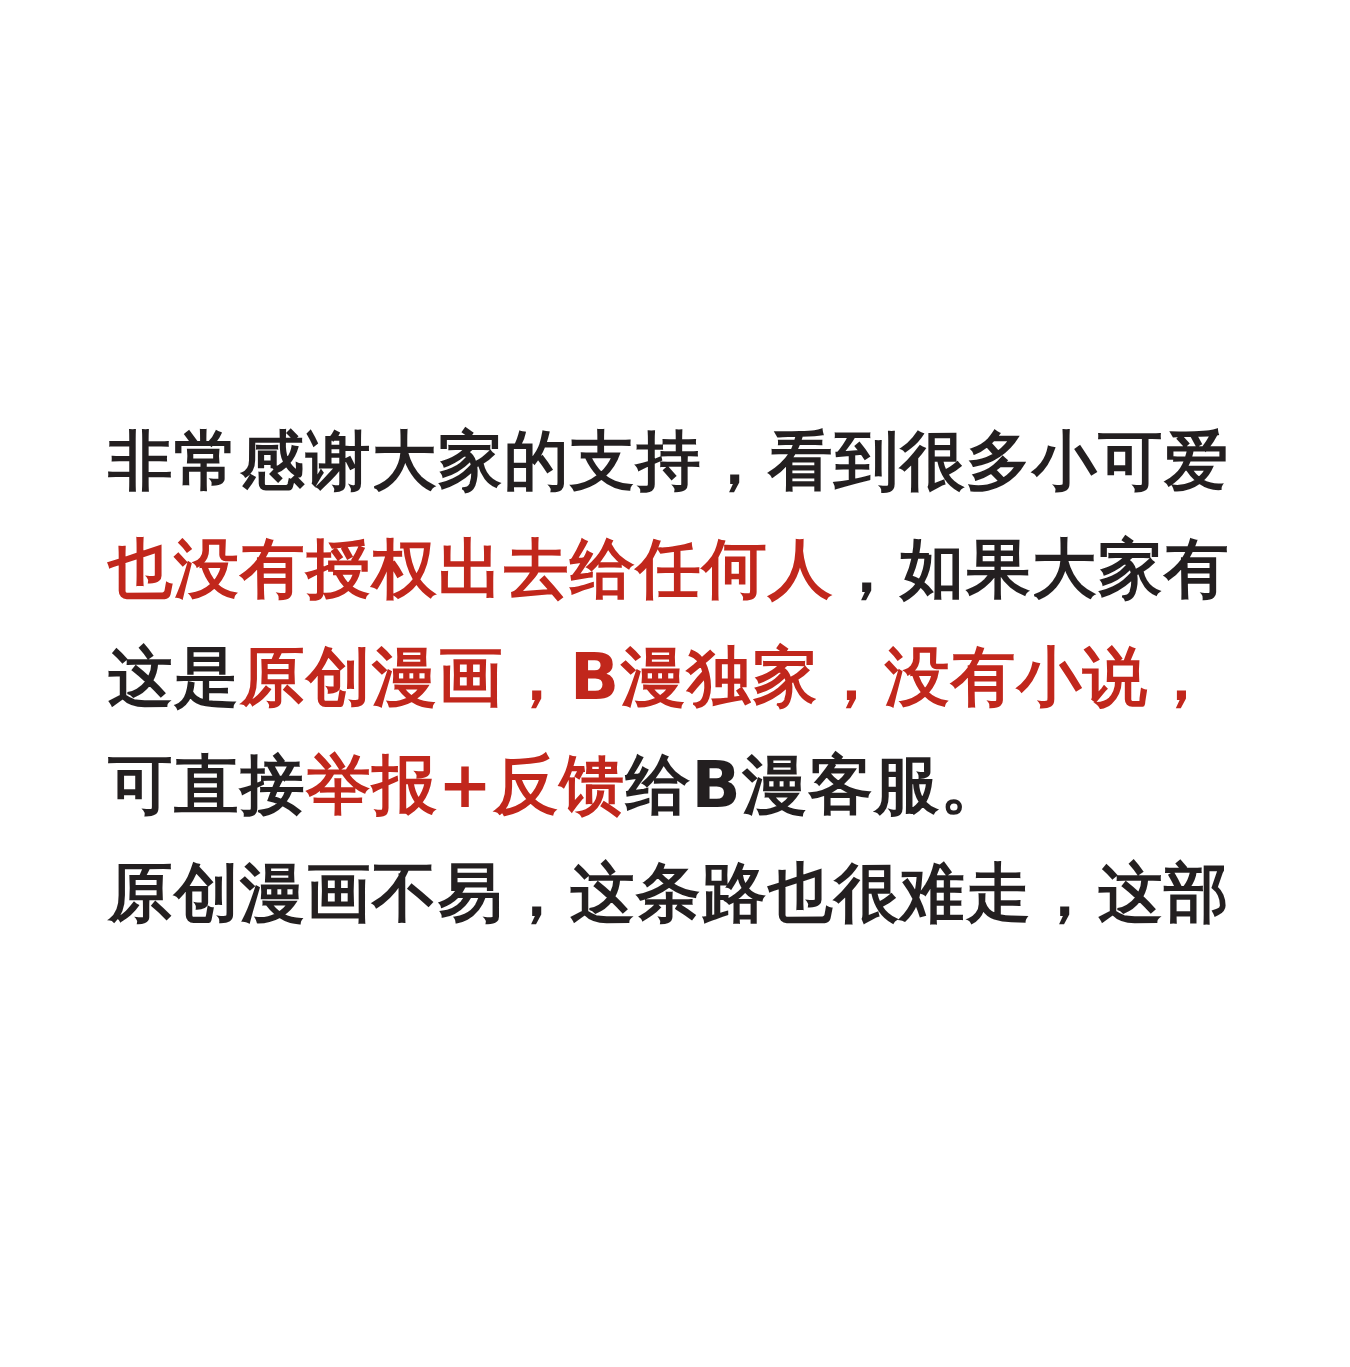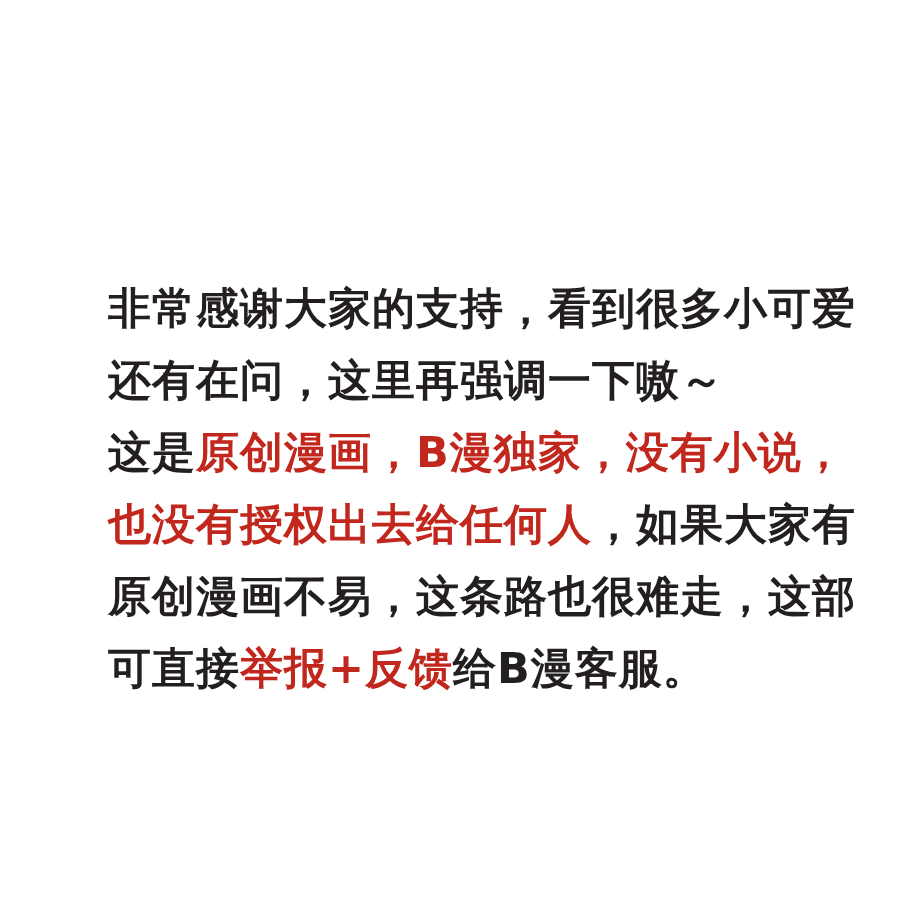--- a/index.html
+++ b/index.html
@@ -18,21 +18,21 @@
     width: 900px;
     height: 911px;
     background: #ffffff;
     box-sizing: border-box;
   }
   .notice-block {
     position: absolute;
     left: 0;
     top: 272px;
     width: 900px;
-    padding: 0 108px;
+    padding: 0 72px;
     box-sizing: border-box;
   }
   .line {
     font-size: 43px;
     line-height: 72px;
     color: #231f20;
     font-weight: 700;
     letter-spacing: 1px;
     white-space: nowrap;
   }
@@ -45,19 +45,18 @@
   .dark {
     color: #231f20;
   }
 </style>
 </head>
 <body style="background: rgb(255, 255, 255);">
 
 <div class="page">
   <div class="notice-block" id="notice-block">
       <div class="line"><span class="dark">非常感谢大家的支持，看到很多小可爱</span></div>
-      <div class="line"><span class="dark">还有在问，这里再强调一下嗷～</span></div>
+      <div class="line"><span class="em">也没有授权出去给任何人</span><span class="dark">，如果大家有</span></div>
       <div class="line"><span class="dark">这是</span><span class="em">原创漫画，B漫独家，没有小说，</span></div>
-      <div class="line"><span class="em">也没有授权出去给任何人</span><span class="dark">，如果大家有</span></div>
+      <div class="line"><span class="dark">可直接</span><span class="em">举报+反馈</span><span class="dark">给B漫客服。</span></div>
       <div class="line"><span class="dark">原创漫画不易，这条路也很难走，这部</span></div>
-      <div class="line"><span class="dark">可直接</span><span class="em">举报+反馈</span><span class="dark">给B漫客服。</span></div>
     </div>
 </div>
 
 </body></html>

